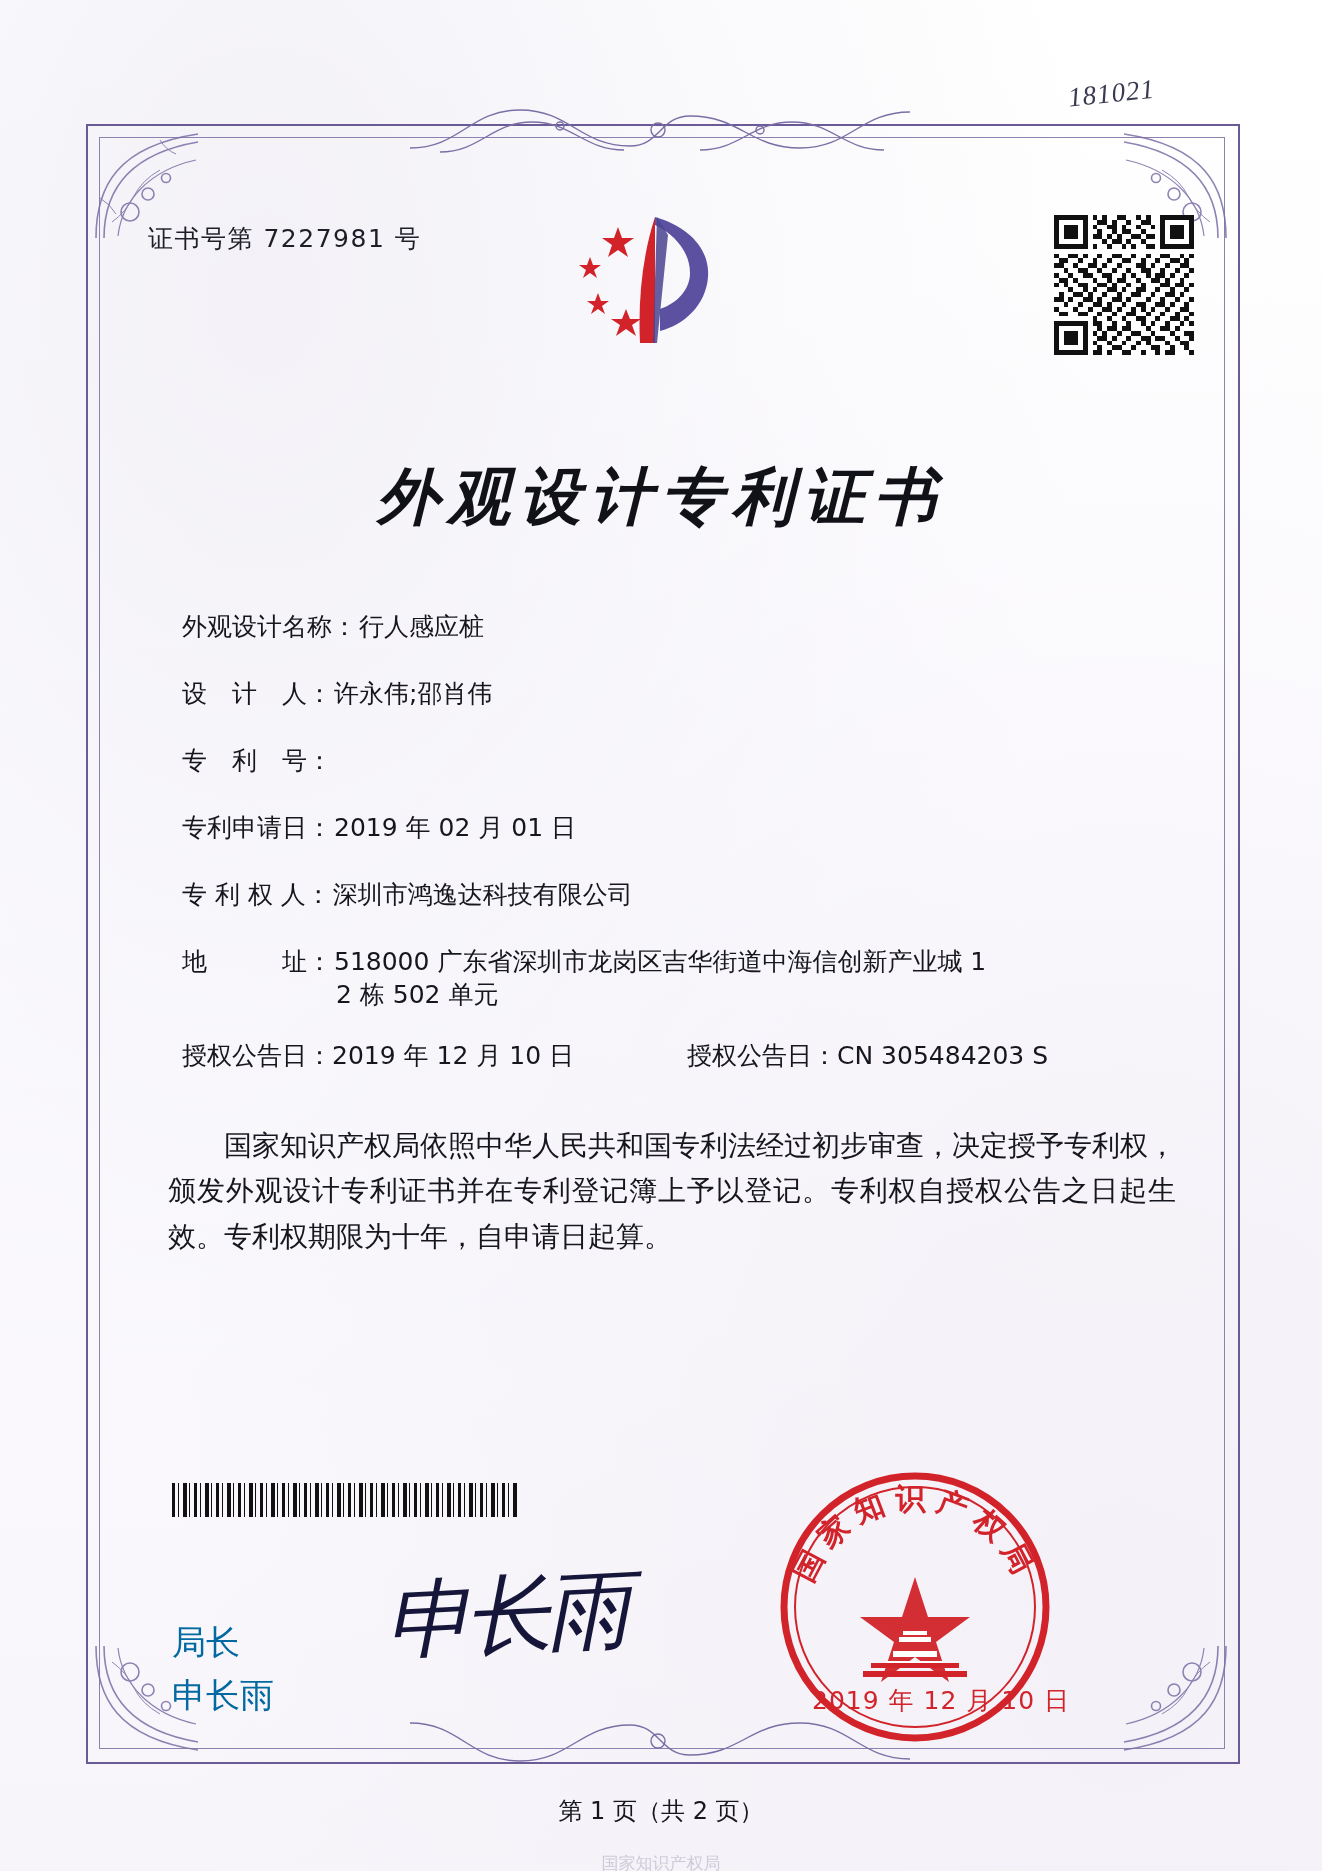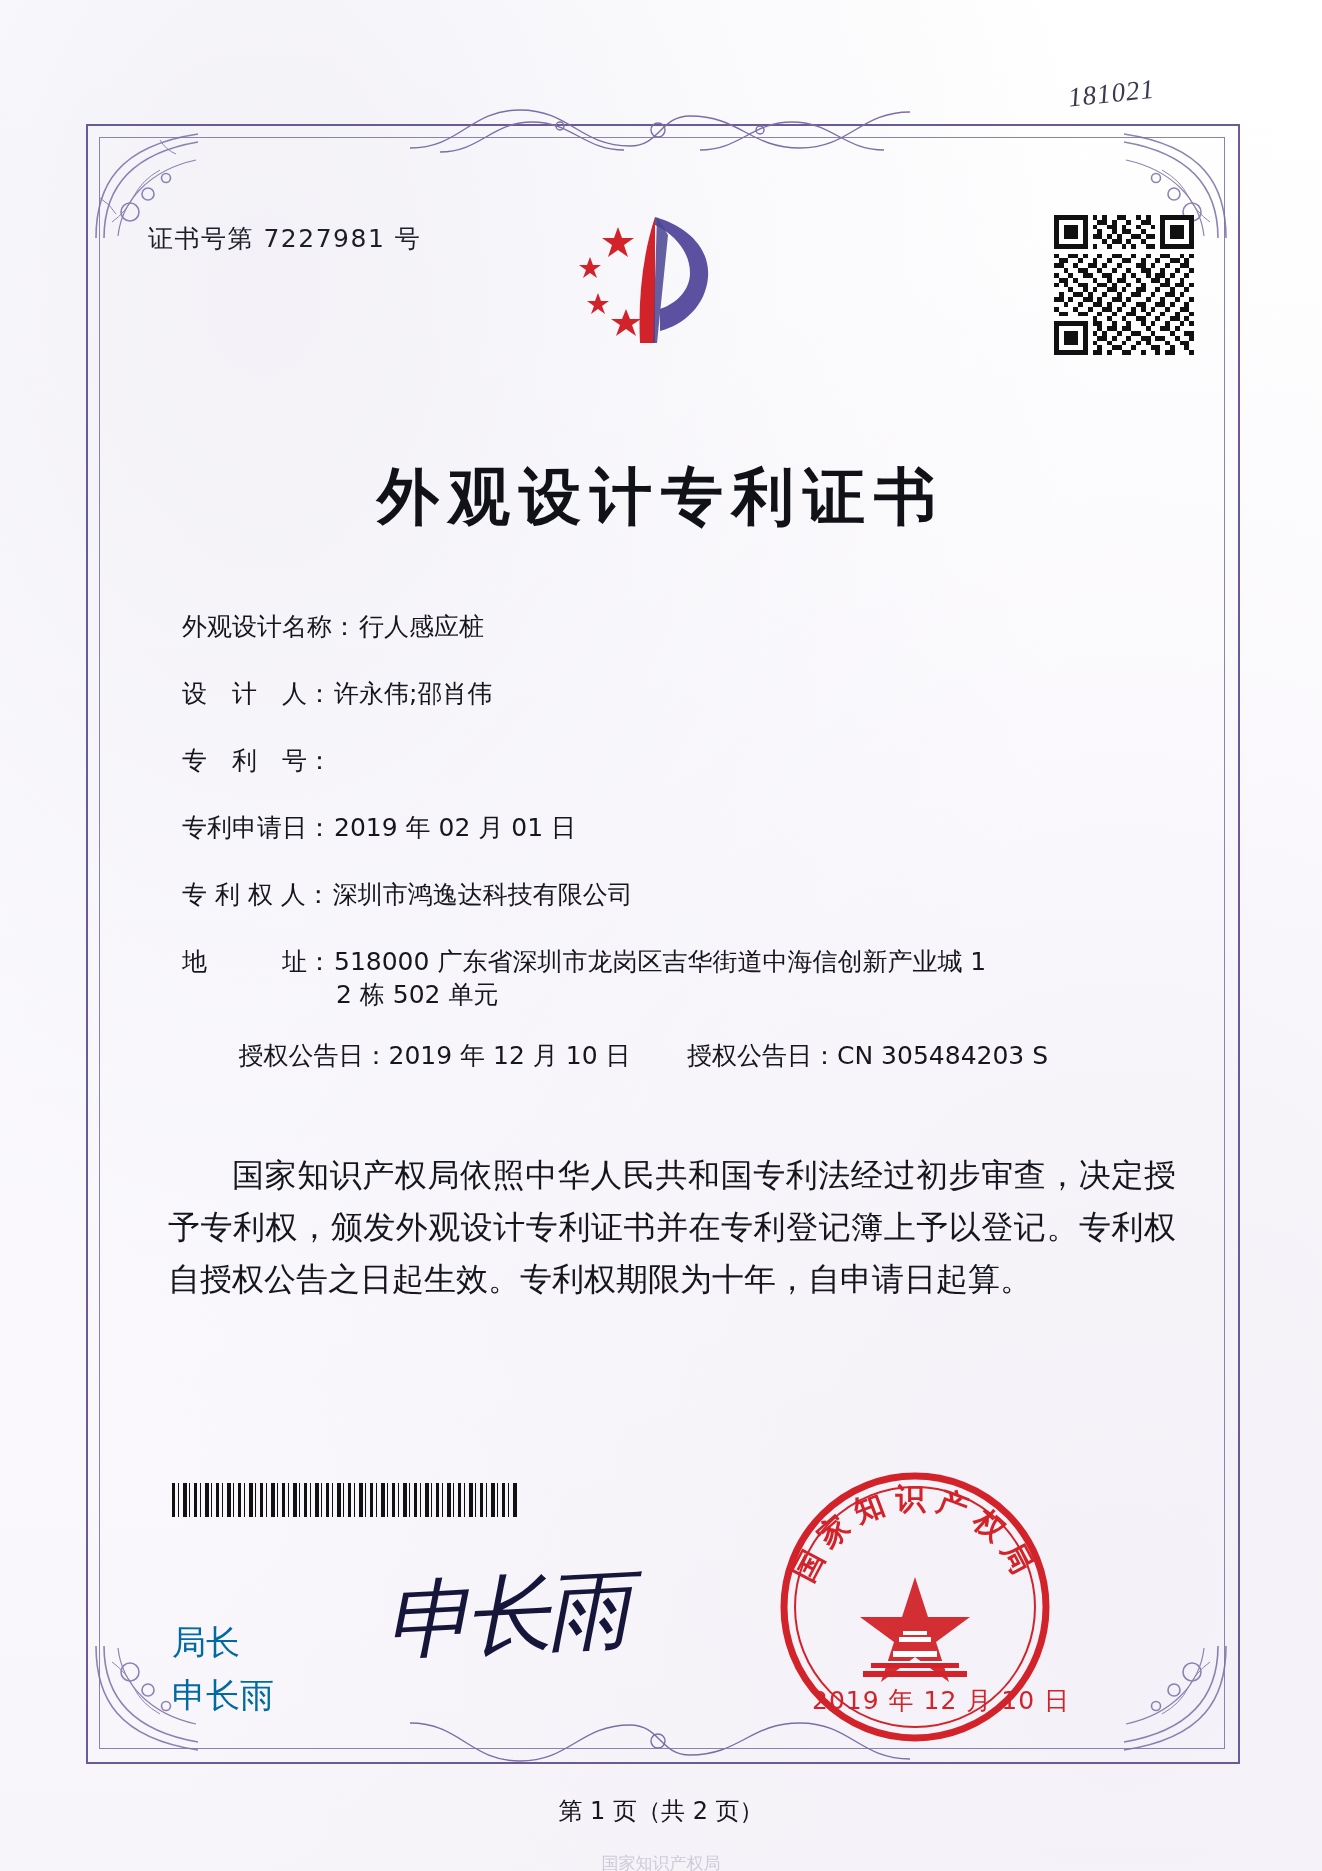--- a/index.html
+++ b/index.html
@@ -115,20 +115,21 @@
     position: absolute;
     left: 0;
     right: 0;
     top: 455px;
     text-align: center;
     font-size: 62px;
     font-weight: bold;
     letter-spacing: 9px;
     color: #111118;
     font-family: "DejaVu Serif", "Liberation Serif", serif;
+    font-style: italic;
   }
 
   
   .fields {
     position: absolute;
     left: 182px;
     top: 610px;
     width: 1000px;
     font-size: 25px;
     color: #16161e;
@@ -148,30 +149,30 @@
   }
   .field-value .line2 {
     display: block;
     padding-left: 2px;
   }
   .grant-row {
     display: flex;
     align-items: flex-start;
     margin-top: -6px;
   }
-  .grant-left { flex: 0 0 505px; text-align: center; }
+  .grant-left { flex: 0 0 505px; }
   .grant-right { flex: 1 1 auto; }
 
   
   .paragraphs {
     position: absolute;
     left: 168px;
-    top: 1150px;
+    top: 1123px;
     width: 1008px;
-    font-size: 32px;
+    font-size: 28px;
     line-height: 1.62;
     color: #16161e;
     text-align: justify;
   }
   .paragraphs p {
     margin: 0 0 8px 0;
     text-indent: 2em;
   }
 
   

